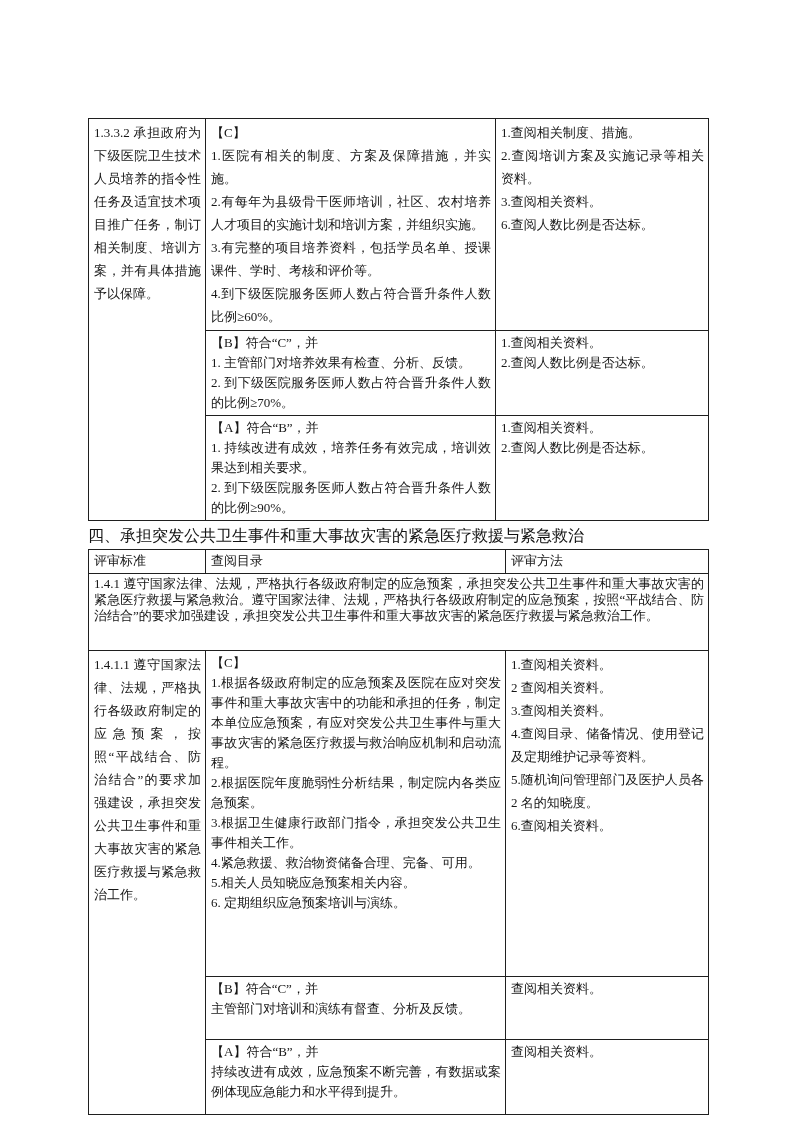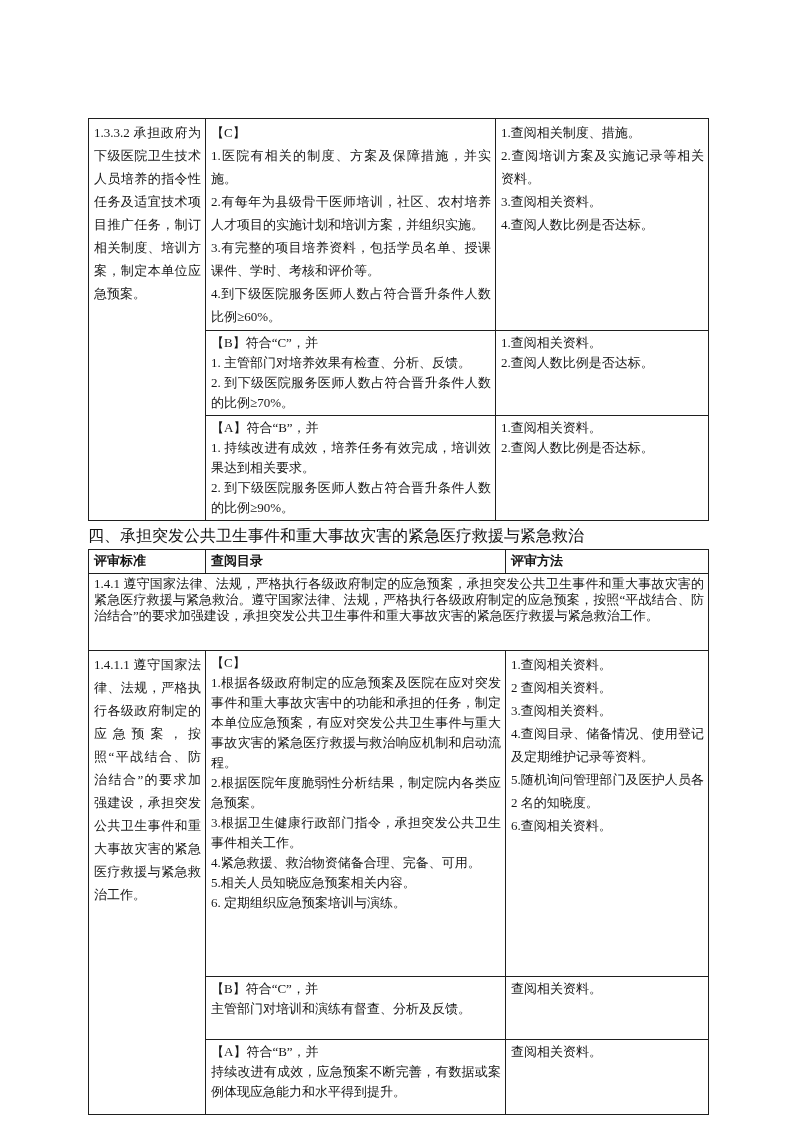--- a/index.html
+++ b/index.html
@@ -28,21 +28,21 @@
     white-space: pre-wrap;
     text-align: justify;
     overflow: hidden;
     word-break: break-all;
   }
   .lh23 { line-height: 23px; }
   .lh20 { line-height: 20px; }
   .lh19 { line-height: 16px; }
   th.hdr {
     font-family: "Liberation Sans", "DejaVu Sans", sans-serif;
-    font-weight: bold;
+    font-weight: normal;
     font-size: 14px;
     text-align: center;
     white-space: normal;
     padding: 3px 2px;
     line-height: 17px;
   }
   .section-title {
     font-family: "Liberation Sans", "DejaVu Sans", sans-serif;
     font-weight: normal;
     font-size: 16px;
@@ -65,30 +65,30 @@
 <div class="page">
 
   <table class="grid">
     <colgroup>
       <col style="width:117px">
         <col style="width:290px">
         <col style="width:213px">
     </colgroup>
     <tbody>
       <tr style="height:163px">
-        <td rowspan="3" class="lh23">1.3.3.2 承担政府为下级医院卫生技术人员培养的指令性任务及适宜技术项目推广任务，制订相关制度、培训方案，制定本单位应急预案。</td>
+        <td rowspan="3" class="lh23">1.3.3.2 承担政府为下级医院卫生技术人员培养的指令性任务及适宜技术项目推广任务，制订相关制度、培训方案，并有具体措施予以保障。</td>
         <td class="lh23">【C】
 1.医院有相关的制度、方案及保障措施，并实施。
 2.有每年为县级骨干医师培训，社区、农村培养人才项目的实施计划和培训方案，并组织实施。
 3.有完整的项目培养资料，包括学员名单、授课课件、学时、考核和评价等。
 4.到下级医院服务医师人数占符合晋升条件人数比例≥60%。</td>
         <td class="lh23">1.查阅相关制度、措施。
 2.查阅培训方案及实施记录等相关资料。
 3.查阅相关资料。
-4.查阅人数比例是否达标。</td>
+6.查阅人数比例是否达标。</td>
       </tr>
       <tr style="height:71px">
         <td class="lh20">【B】符合“C”，并
 1. 主管部门对培养效果有检查、分析、反馈。
 2. 到下级医院服务医师人数占符合晋升条件人数的比例≥70%。</td>
         <td class="lh20">1.查阅相关资料。
 2.查阅人数比例是否达标。</td>
       </tr>
       <tr style="height:98px">
         <td class="lh20">【A】符合“B”，并

